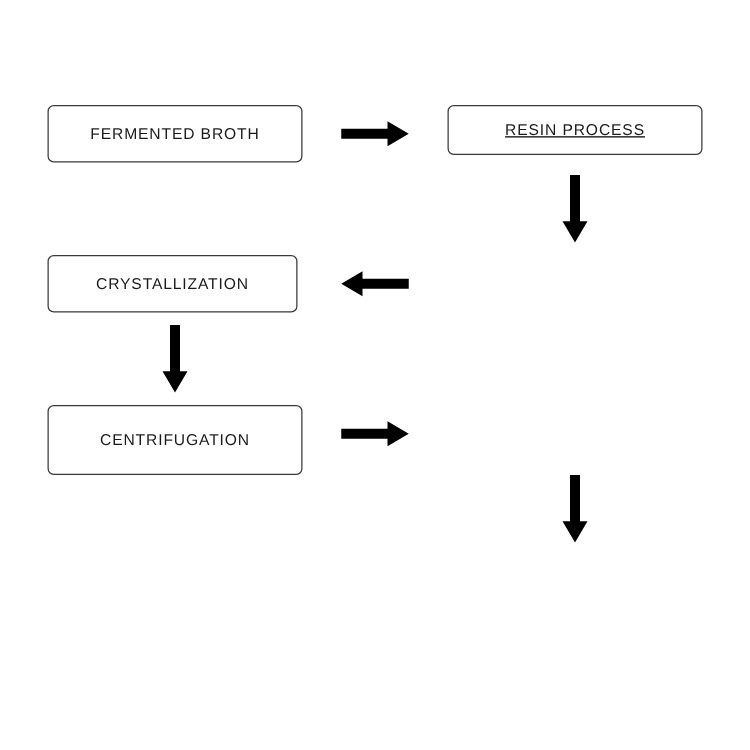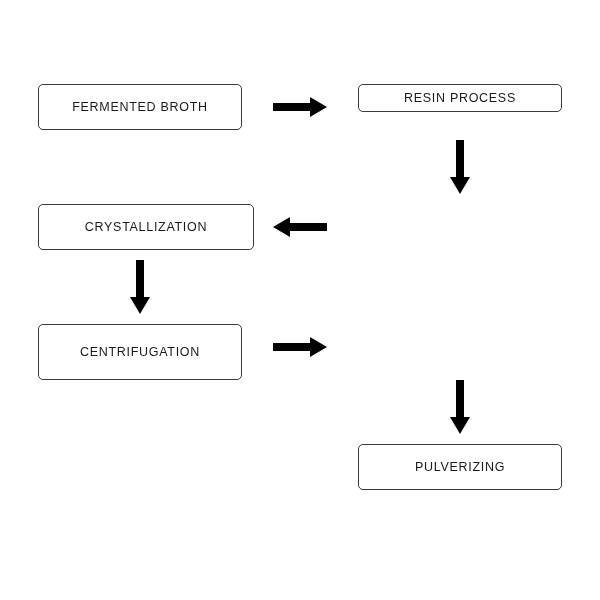--- a/index.html
+++ b/index.html
@@ -45,31 +45,28 @@
     overflow: visible;
   }
 </style>
 </head>
 <body>
 
 <div id="canvas" style="background: rgb(255, 255, 255);">
     <div class="node" style="left: 38px; top: 84px; width: 204px; height: 46px; border-color: rgb(58, 58, 58);">
       <span class="node-label" style="color: rgb(26, 26, 26);">FERMENTED BROTH</span>
     </div>
-    <div class="node" style="left: 358px; top: 84px; width: 204px; height: 28px; border-color: rgb(58, 58, 58);">
+    <div class="node" style="left: 358px; top: 84px; width: 204px; height: 40px; border-color: rgb(58, 58, 58); text-decoration: underline;">
       <span class="node-label" style="color: rgb(26, 26, 26);">RESIN PROCESS</span>
     </div>
-    <div class="node" style="left: 38px; top: 204px; width: 216px; height: 46px; border-color: rgb(58, 58, 58);">
+    <div class="node" style="left: 38px; top: 204px; width: 200px; height: 46px; border-color: rgb(58, 58, 58);">
       <span class="node-label" style="color: rgb(26, 26, 26);">CRYSTALLIZATION</span>
     </div>
     <div class="node" style="left: 38px; top: 324px; width: 204px; height: 56px; border-color: rgb(58, 58, 58);">
       <span class="node-label" style="color: rgb(26, 26, 26);">CENTRIFUGATION</span>
-    </div>
-    <div class="node" style="left: 358px; top: 444px; width: 204px; height: 46px; border-color: rgb(58, 58, 58);">
-      <span class="node-label" style="color: rgb(26, 26, 26);">PULVERIZING</span>
     </div>
     <div class="arrow" style="left: 273px; top: 96px; width: 54px; height: 22px;">
       <svg width="54" height="22" viewBox="0 0 54 22">
         <path d="M0,7 L37,7 L37,1 L54,11 L37,21 L37,15 L0,15 Z" fill="#000000"></path>
       </svg>
     </div>
     <div class="arrow" style="left: 449px; top: 140px; width: 22px; height: 54px;">
       <svg width="22" height="54" viewBox="0 0 22 54">
         <path d="M7,0 L15,0 L15,37 L21,37 L11,54 L1,37 L7,37 Z" fill="#000000"></path>
       </svg>

